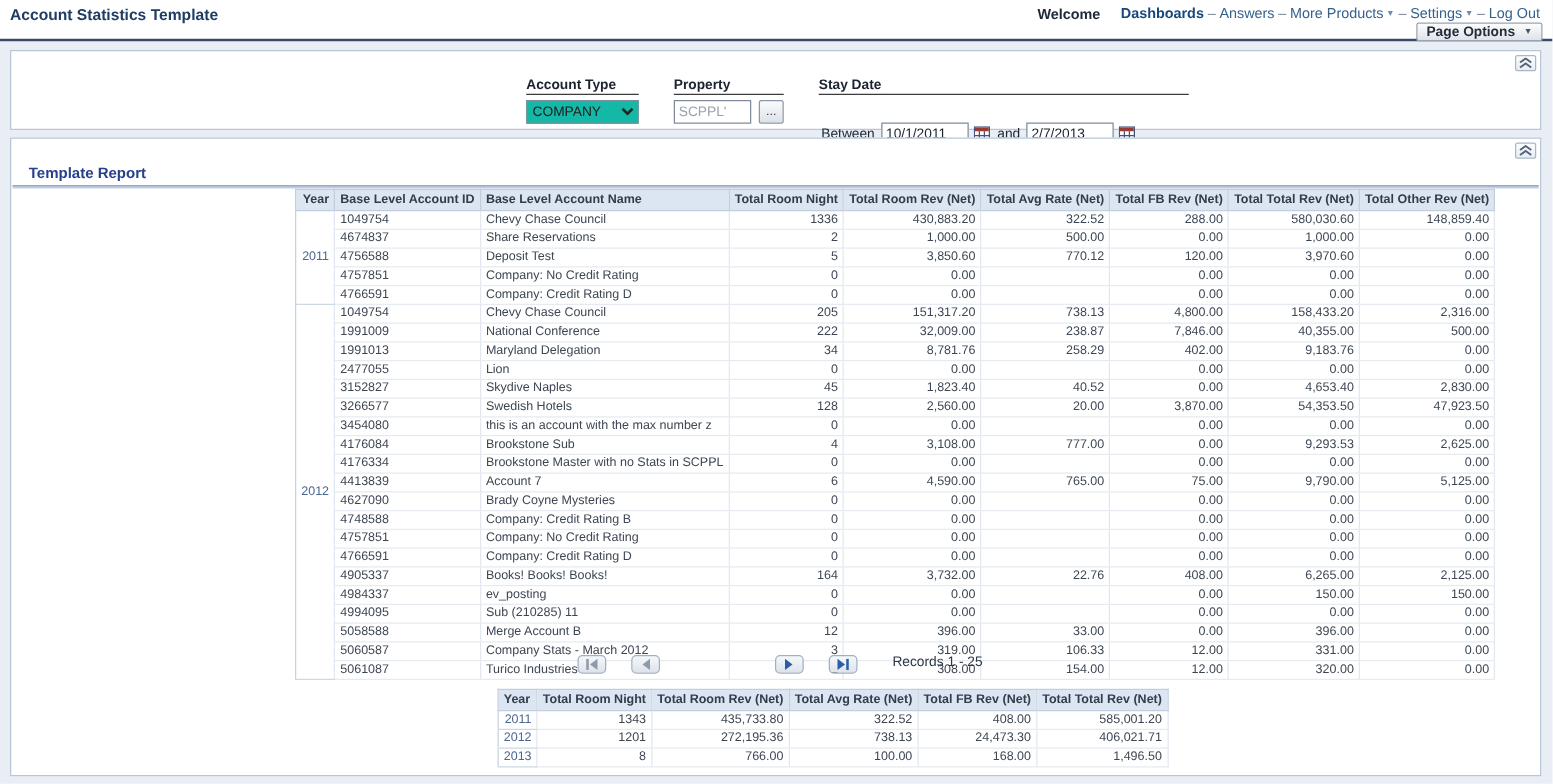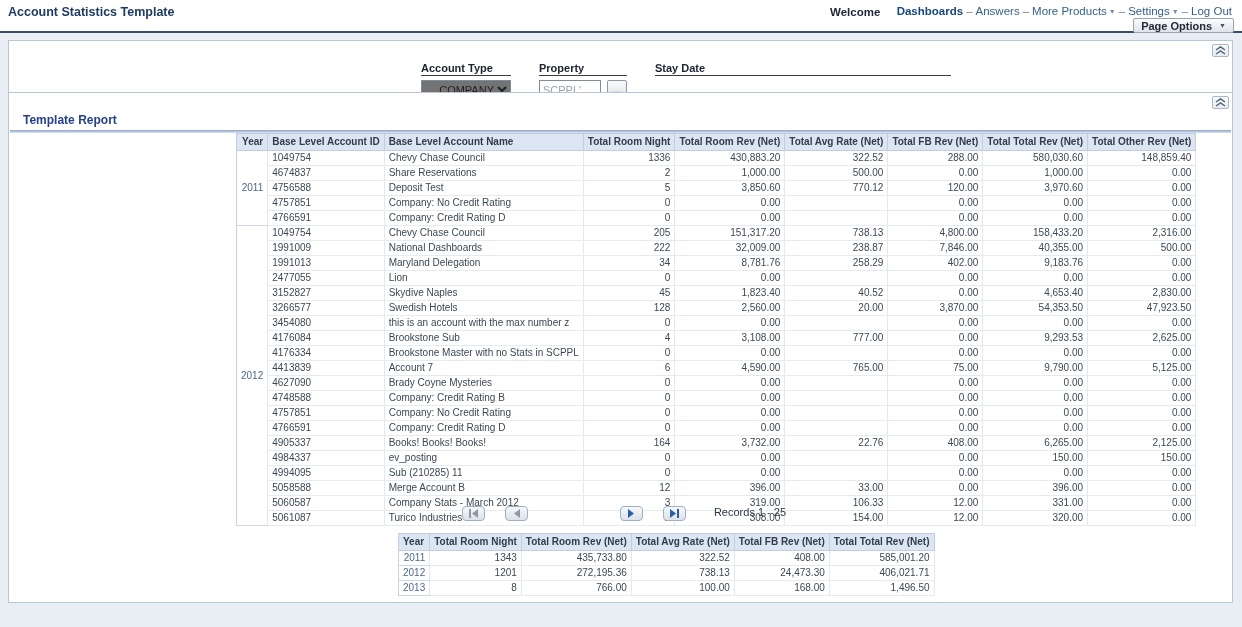--- a/index.html
+++ b/index.html
@@ -20,32 +20,32 @@
   .page-options-btn{
     position:absolute;right:8px;top:18px;height:15px;padding:0 7px;
     font-family:"Liberation Sans",sans-serif;font-size:11px;font-weight:bold;color:#222c3a;
     background:linear-gradient(#fdfdfd,#dfe3e9);border:1px solid #98a4b2;border-radius:2px;
     display:flex;align-items:center;gap:5px;cursor:pointer;
   }
   .page-options-btn .dd-arrow{color:#45566b;font-size:7px;}
   
   .panel{position:absolute;left:8px;width:1223px;background:#ffffff;border:1px solid #b7c7d7;}
   .panel-filter{top:40px;height:62px;}
-  .panel-report{top:92px;height:509px;text-decoration:underline;}
+  .panel-report{top:110px;height:509px;text-decoration:underline;}
   .collapse-btn{
     position:absolute;top:3px;right:3px;width:17px;height:13px;
     background:linear-gradient(#fbfcfd,#e8edf2);border:1px solid #a9b6c3;border-radius:2px;
     display:flex;align-items:center;justify-content:center;cursor:pointer;padding:0;
   }
   
   .filter-form{position:absolute;left:412px;top:21px;display:flex;align-items:flex-start;gap:28px;}
   .f-label{display:inline-block;font-size:11px;font-weight:bold;color:#1b2330;border-bottom:1px solid #3c3c3c;padding-bottom:1px;margin-bottom:4px;}
   .f-col{display:flex;flex-direction:column;}
   .f-row{display:flex;align-items:center;gap:3px;}
-  select.f-select{width:90px;height:19px;font-family:"Liberation Sans",sans-serif;font-size:11px;color:#222;border:1px solid #7f8c9b;background:#737373;text-align:right;}
+  select.f-select{width:90px;height:19px;font-family:"Liberation Sans",sans-serif;font-size:11px;color:#222;border:1px solid #7f8c9b;background:#14b8a6;}
   input.f-input{height:15px;border:1px solid #7f8c9b;font-family:"Liberation Sans",sans-serif;font-size:11px;padding:1px 3px;color:#1b2330;}
   input.prop-input{width:54px;color:#9aa2ac;}
   input.date-input{width:62px;}
   .ellipsis-btn{width:20px;height:19px;margin-left:3px;font-size:10px;line-height:8px;color:#333;background:linear-gradient(#fafbfc,#dde2e8);border:1px solid #8a98a8;border-radius:2px;cursor:pointer;padding:0;}
   .between-lbl,.and-lbl{font-size:11px;color:#1b2330;margin:0 2px;}
   .cal-btn{background:none;border:none;padding:0;margin:0 1px;cursor:pointer;display:flex;}
   .go-btn{margin-left:6px;height:19px;padding:0 8px;font-family:"Liberation Sans",sans-serif;font-size:11px;color:#1e3c64;background:linear-gradient(#fdfdfd,#dfe3e8);border:1px solid #8a98a8;border-radius:2px;cursor:pointer;margin-top:35px;}
   
   .report-title{position:absolute;left:14px;top:20px;font-size:12px;font-weight:bold;color:#27408b;}
   .report-rule{position:absolute;left:1px;right:1px;top:37px;height:3px;background:linear-gradient(#8ea3c6,#dde4f0);}
@@ -239,21 +239,21 @@
             <td class="txt">Chevy Chase Council</td>
             <td class="num">205</td>
             <td class="num">151,317.20</td>
             <td class="num">738.13</td>
             <td class="num">4,800.00</td>
             <td class="num">158,433.20</td>
             <td class="num">2,316.00</td>
           </tr>
           <tr>
             <td class="txt">1991009</td>
-            <td class="txt">National Dashboards</td>
+            <td class="txt">National Conference</td>
             <td class="num">222</td>
             <td class="num">32,009.00</td>
             <td class="num">238.87</td>
             <td class="num">7,846.00</td>
             <td class="num">40,355.00</td>
             <td class="num">500.00</td>
           </tr>
           <tr>
             <td class="txt">1991013</td>
             <td class="txt">Maryland Delegation</td>

